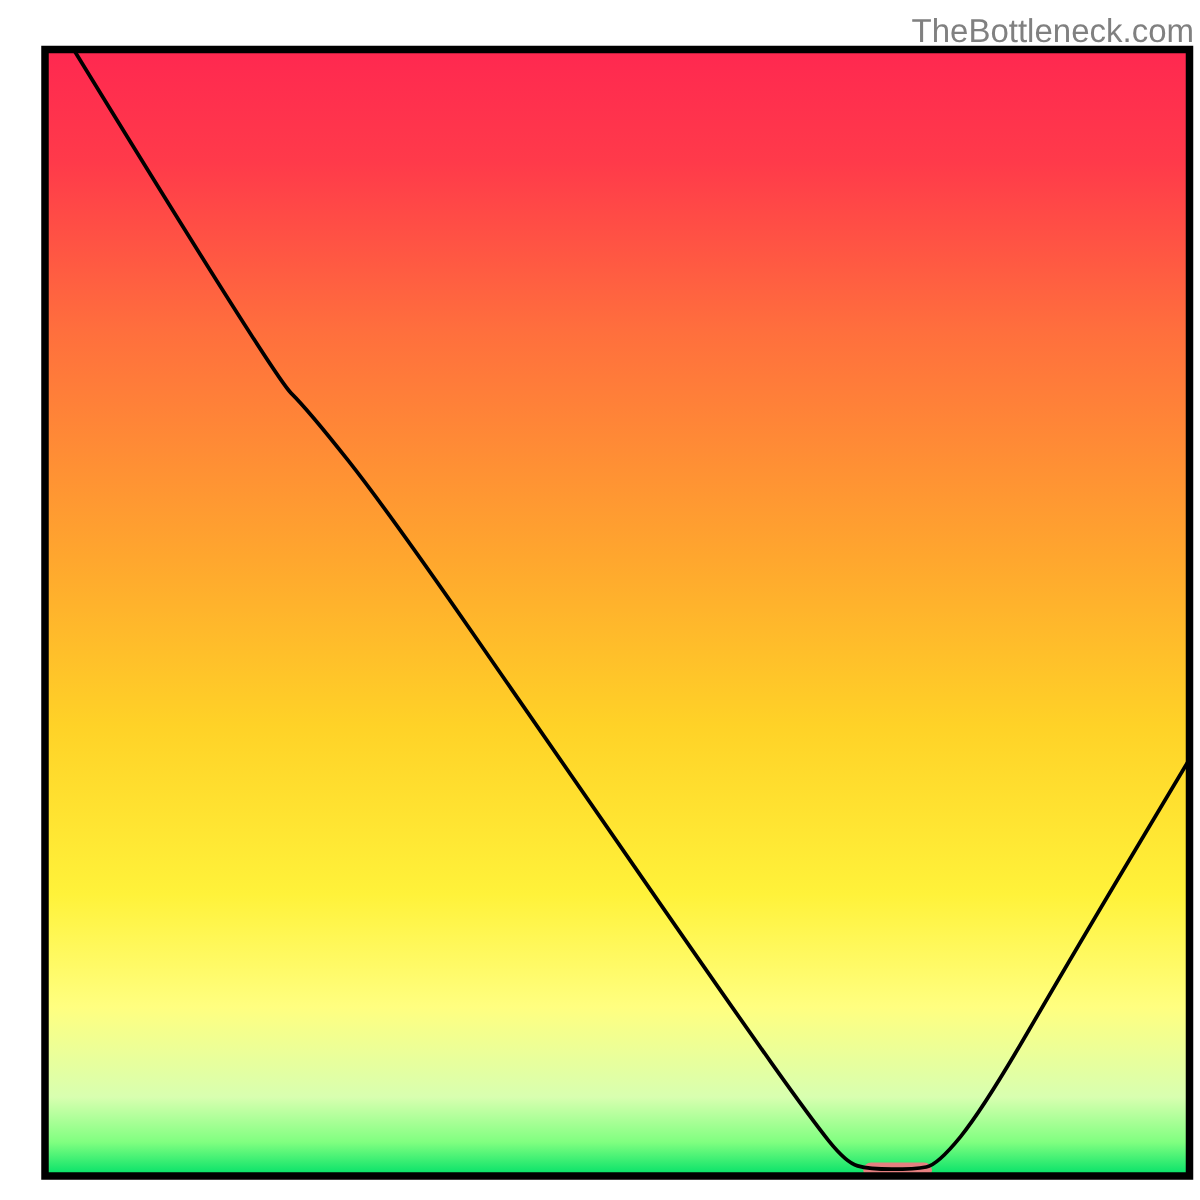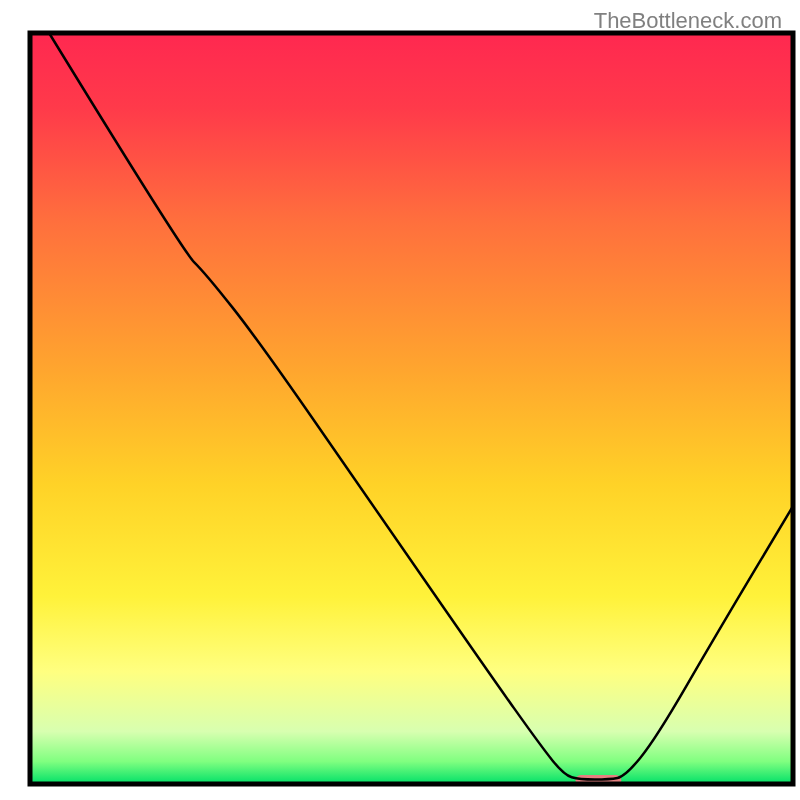--- a/index.html
+++ b/index.html
@@ -9,21 +9,21 @@
     font-family: Arial, sans-serif;
   }
   .chart-container {
     position: relative;
     width: 800px;
     height: 800px;
   }
   .watermark {
     position: absolute;
     top: 8px;
-    right: 18px;
+    right: 4px;
     color: #808080;
     font-size: 22px;
     font-family: Arial, sans-serif;
     z-index: 10;
   }
   svg {
     display: block;
   }
 </style>
 </head>

